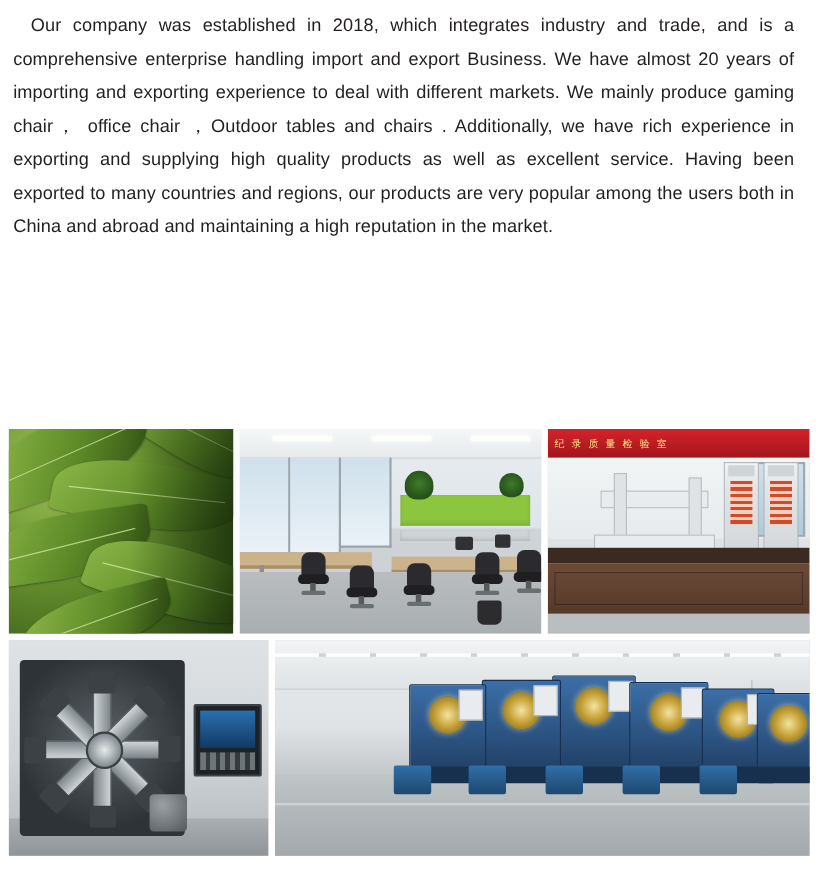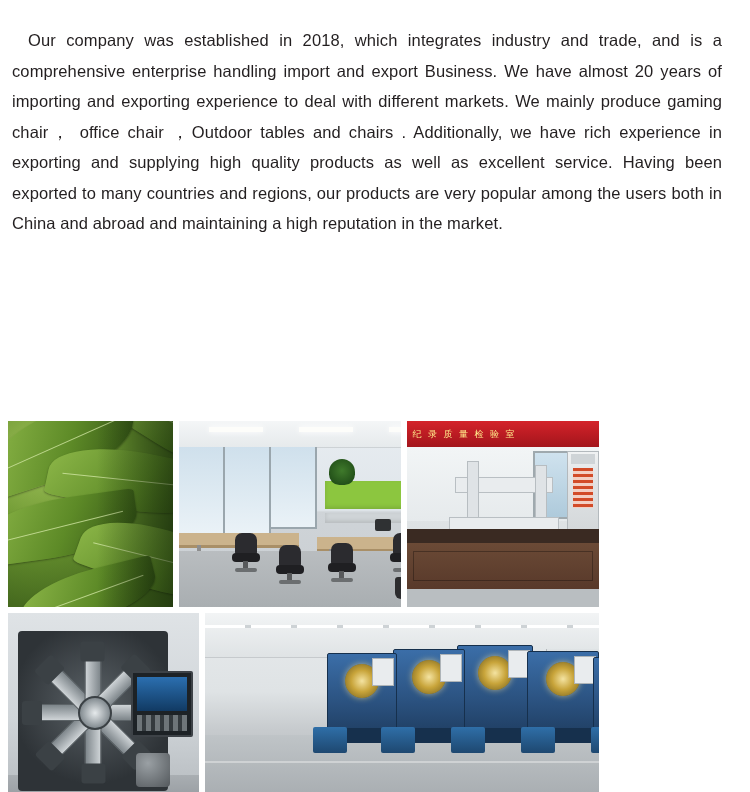--- a/index.html
+++ b/index.html
@@ -16,21 +16,20 @@
   }
   .page {
     width: 750px;
     height: 792px;
     position: relative;
     background: #ffffff;
   }
   .copy {
     padding: 8px 28px 0 12px;
     box-sizing: border-box;
-    margin-top: 17px;
   }
   .para {
     font-size: 16.5px;
     line-height: 30.5px;
     text-align: justify;
     text-justify: inter-word;
     letter-spacing: 0.1px;
     margin: 0;
     padding: 0;
     color: #231f20;
@@ -41,22 +40,22 @@
   .indent:before {
     content: "";
     display: inline-block;
     width: 16px;
   }
 
   
   .gallery {
     position: absolute;
     left: 8px;
-    top: 404px;
-    width: 591px;
+    top: 390px;
+    width: 728px;
   }
   .row {
     display: flex;
     gap: 6px;
   }
   .row + .row {
     margin-top: 6px;
   }
   .cell {
     position: relative;

